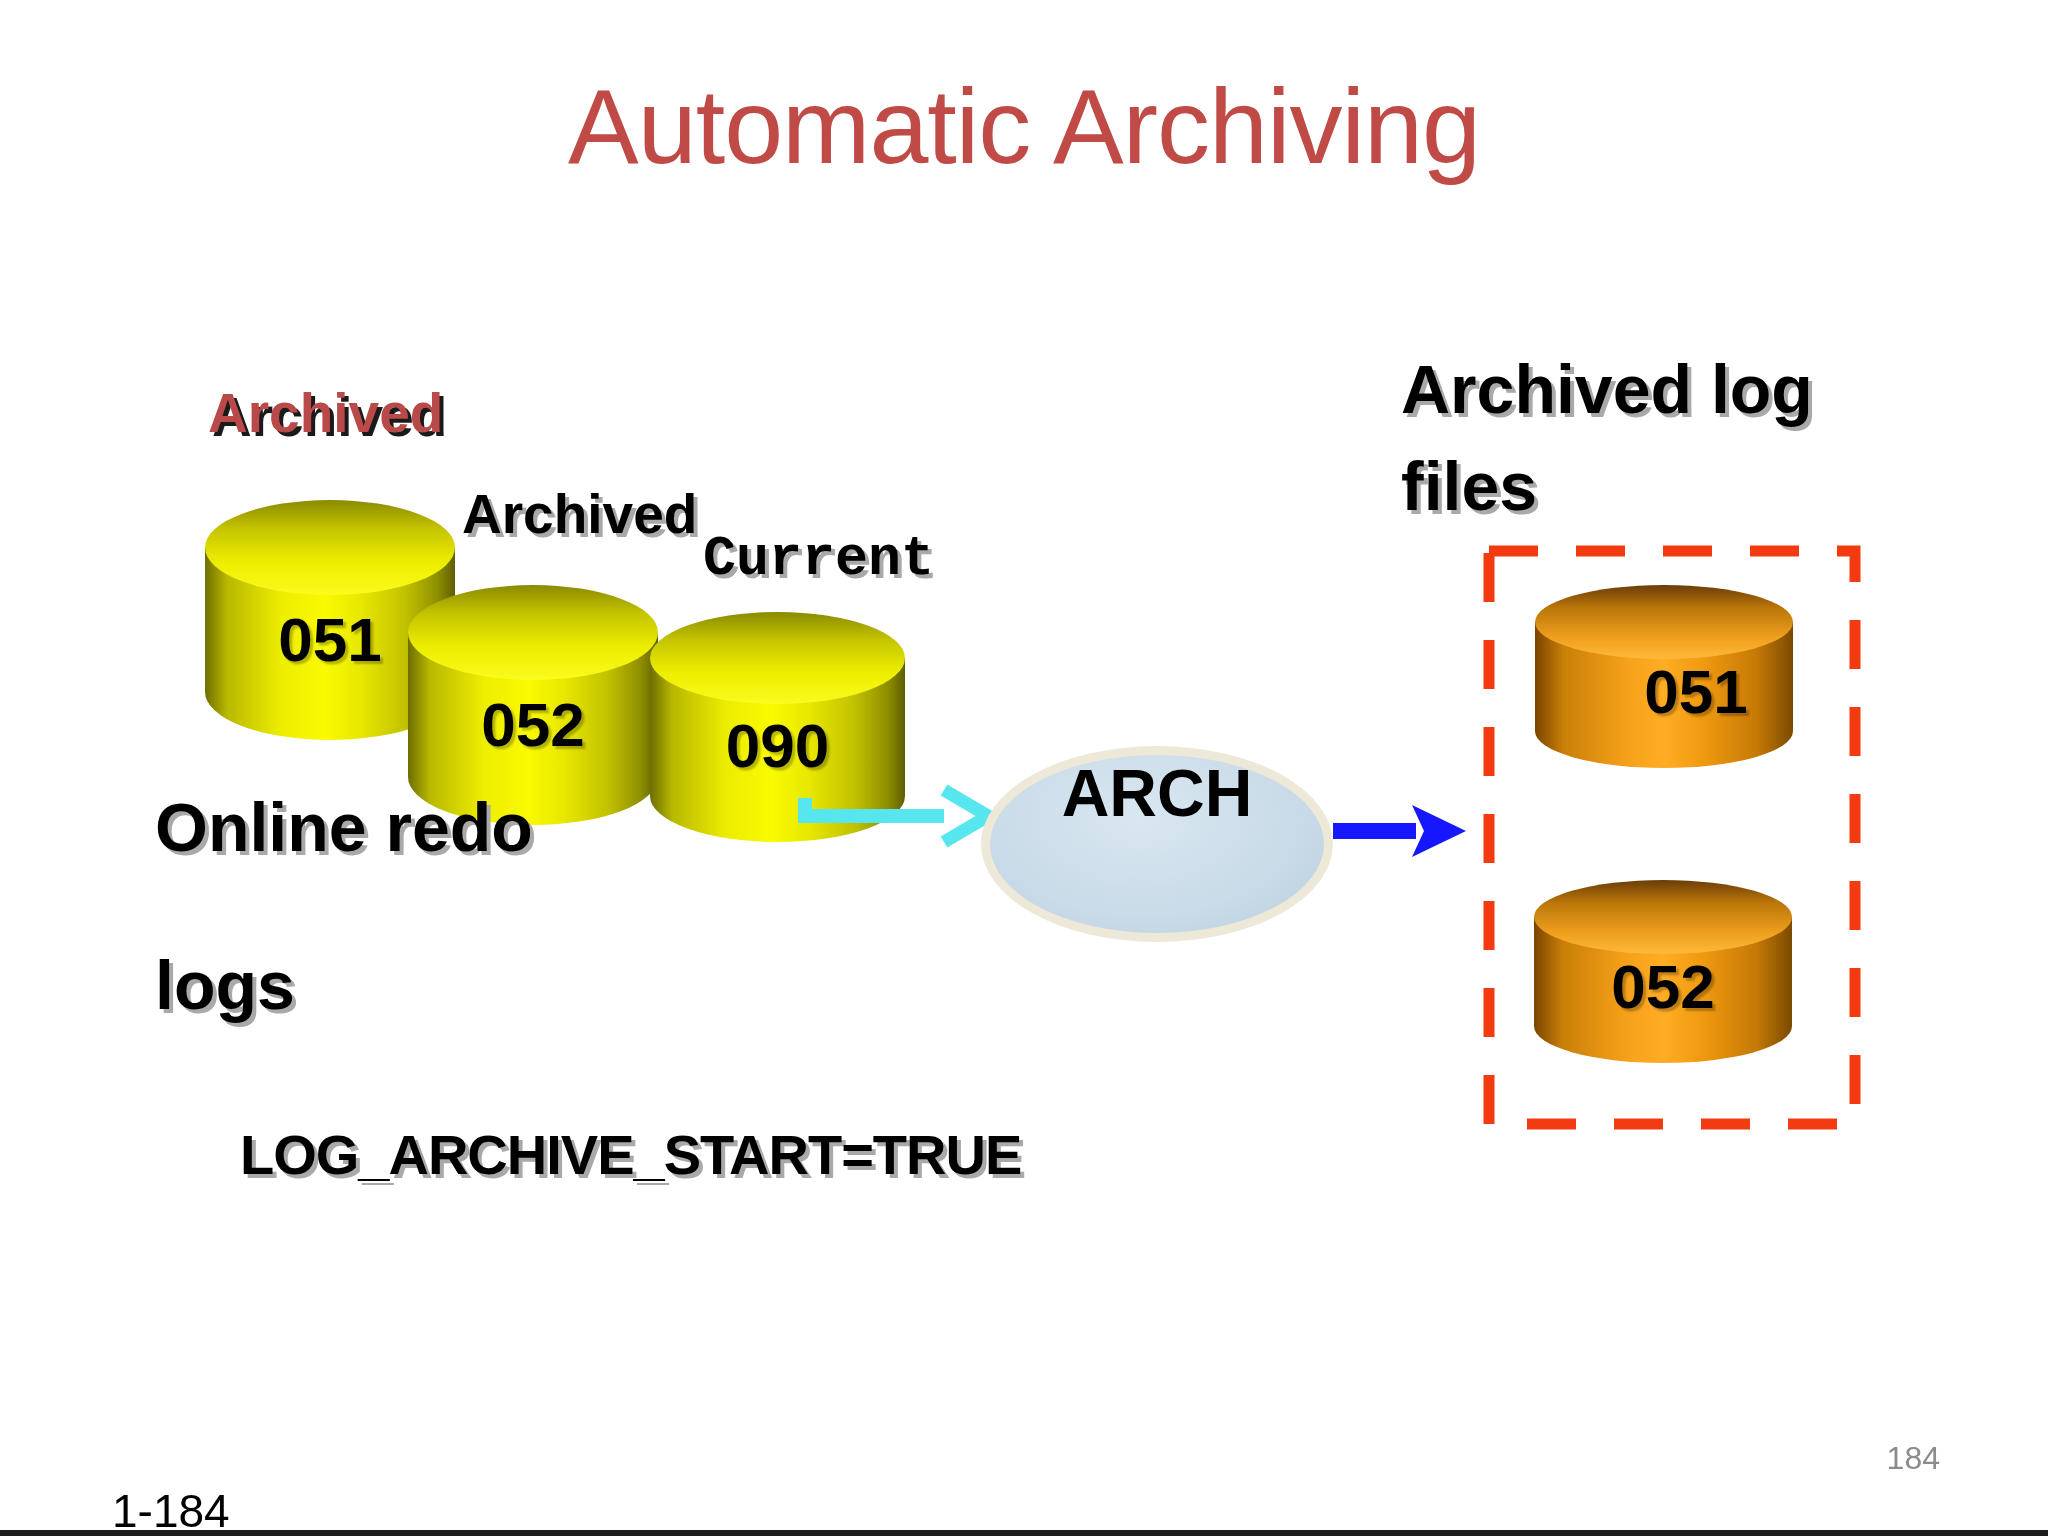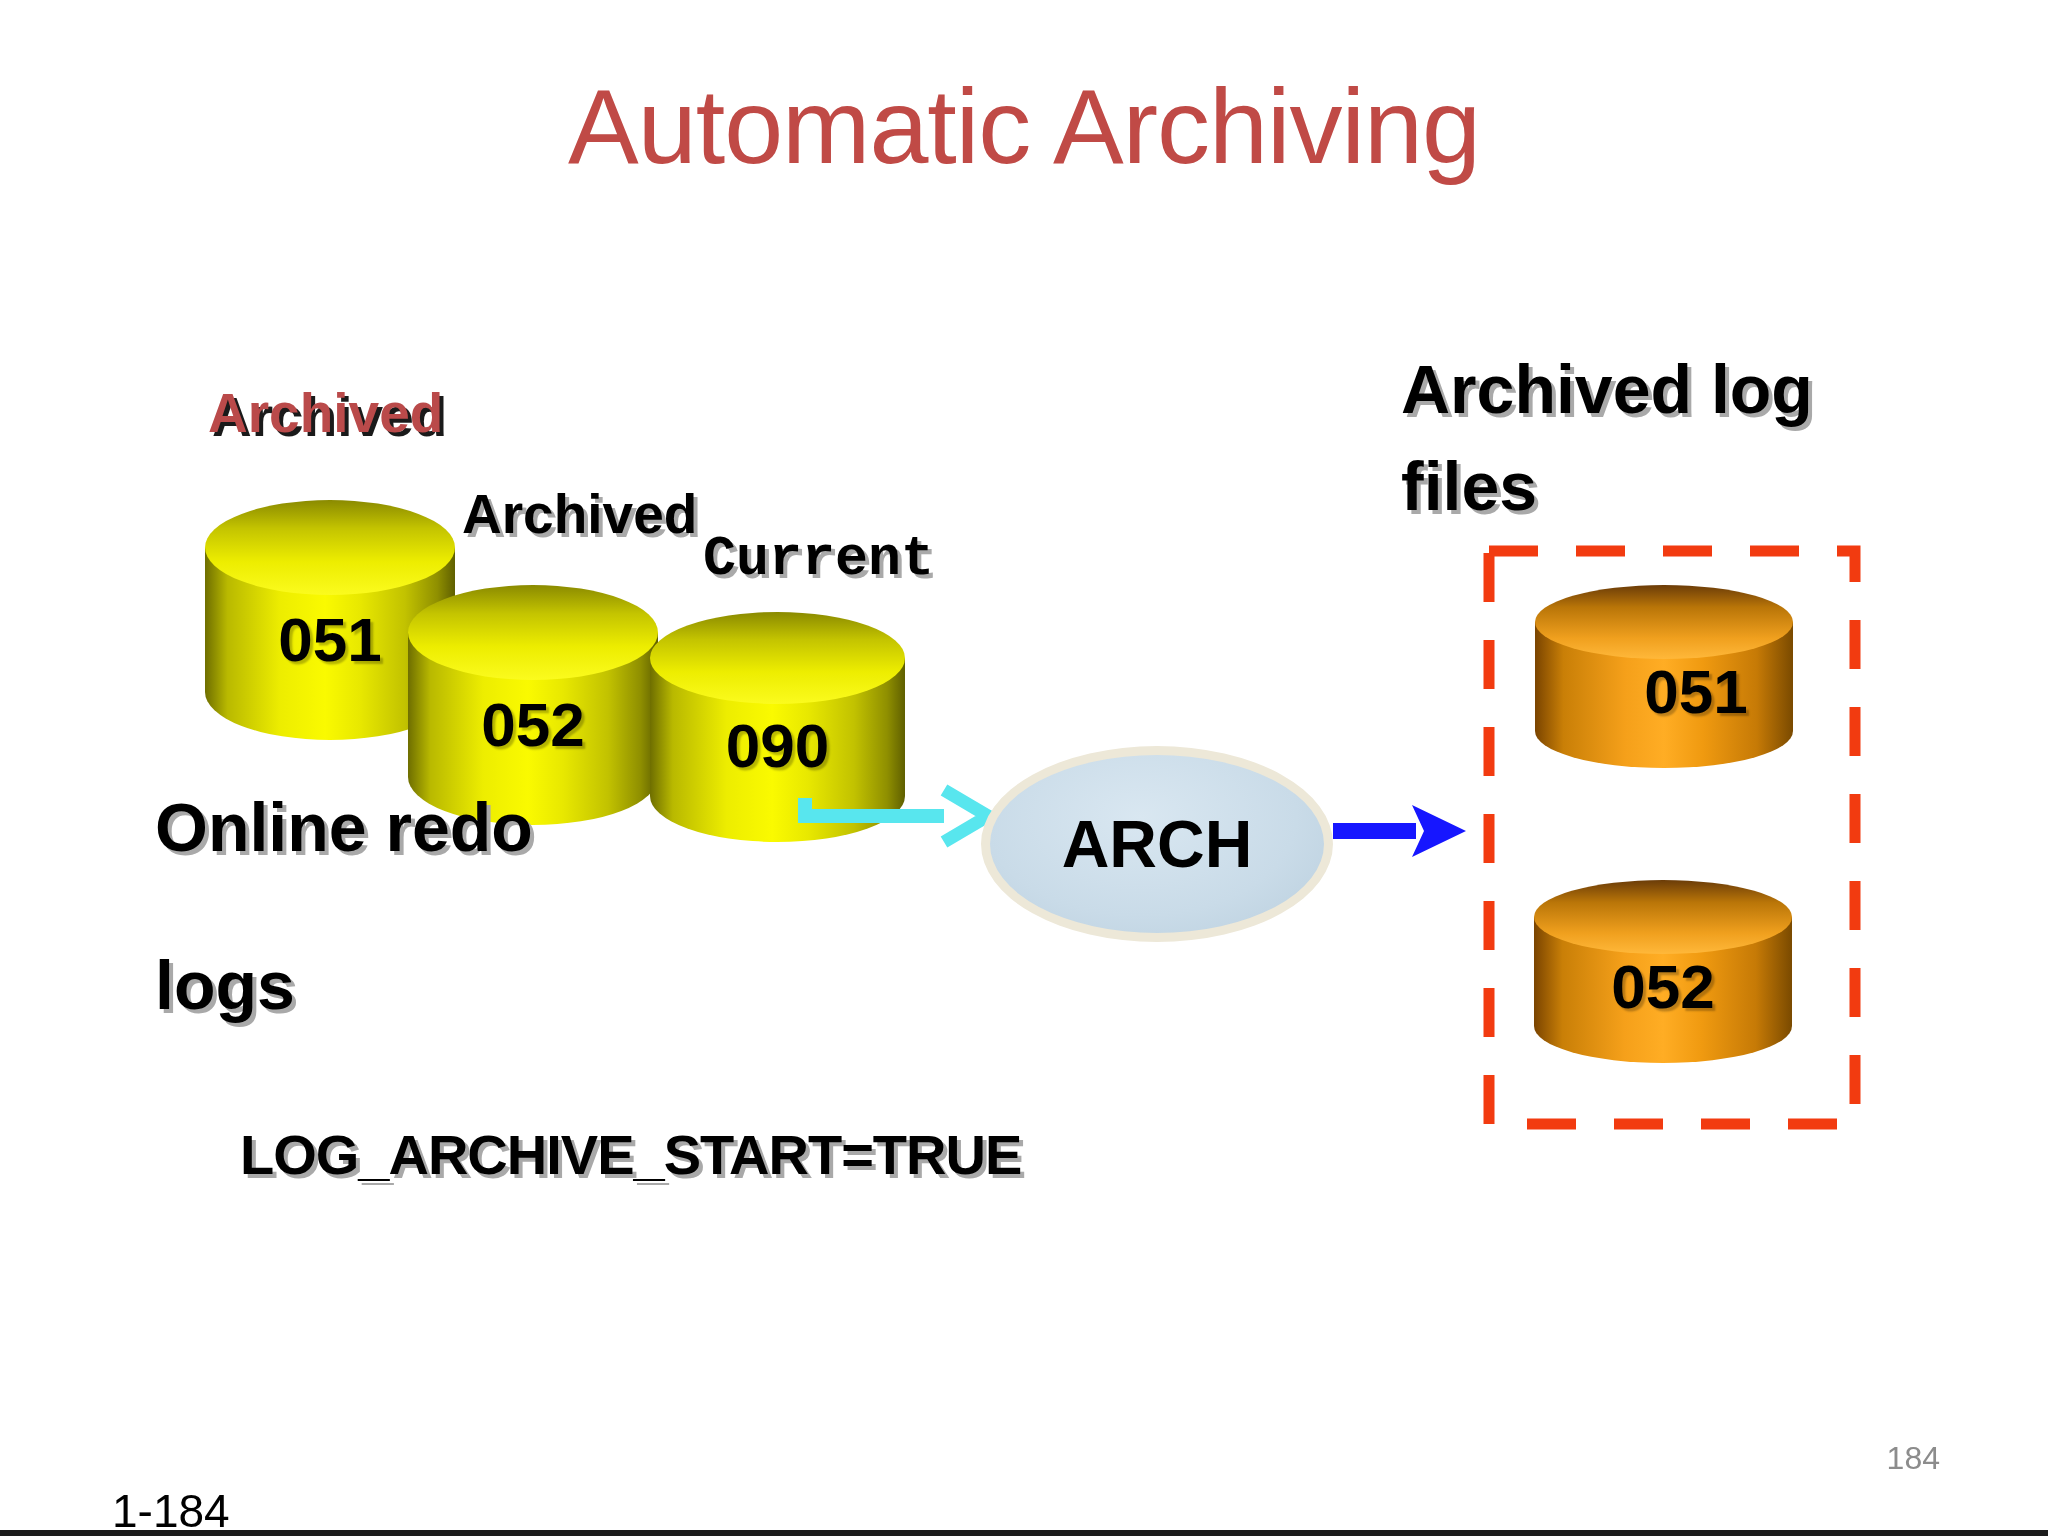--- a/index.html
+++ b/index.html
@@ -25,21 +25,21 @@
   .cyl-yellow .cbody{background:linear-gradient(90deg,#6e6e00 0%,#b9b900 9%,#eded00 30%,#fafa00 48%,#e8e800 62%,#c2c200 80%,#8f8f00 93%,#5f5f00 100%);}
   .cyl-orange .ctop{background:linear-gradient(180deg,#6b3c08 0%,#b97508 30%,#f0a01e 72%,#ffb83a 100%);}
   .cyl-orange .cbody{background:linear-gradient(90deg,#7a4400 0%,#c97f07 11%,#f5a01a 35%,#ffad24 50%,#f09a10 65%,#c67a06 86%,#7a4a00 100%);}
 
   .caption{position:absolute;font-weight:bold;color:#000;text-align:left;
            text-shadow:4px 4px 0 #a9a9a9;font-size:68px;white-space:nowrap;}
 
   .arch{position:absolute;left:981px;top:746px;width:352px;height:196px;
         border-radius:50%;border:9px solid #EDE8D8;box-sizing:border-box;
         background:radial-gradient(ellipse at 45% 35%, #d9e7f1 0%, #c9dbe8 60%, #b9cedd 100%);
-        display:flex;align-items:center;justify-content:center;}
+        display:flex;align-items:flex-start;justify-content:center;}
   .arch .arch-label{font-weight:bold;font-size:66px;color:#000;}
 
   .param{position:absolute;left:240px;top:1122px;font-weight:bold;font-size:56px;
          color:#000;text-shadow:4px 4px 0 #a9a9a9;letter-spacing:-1px;white-space:nowrap;}
 
   .pagenum{position:absolute;left:1800px;top:1440px;width:140px;text-align:right;
            font-size:32px;color:#8C8C8C;}
   .footnum{position:absolute;left:112px;top:1484px;font-size:46px;color:#000;}
   .bottombar{position:absolute;left:0;top:1530px;width:100%;height:6px;background:#1c1c1c;}
 

